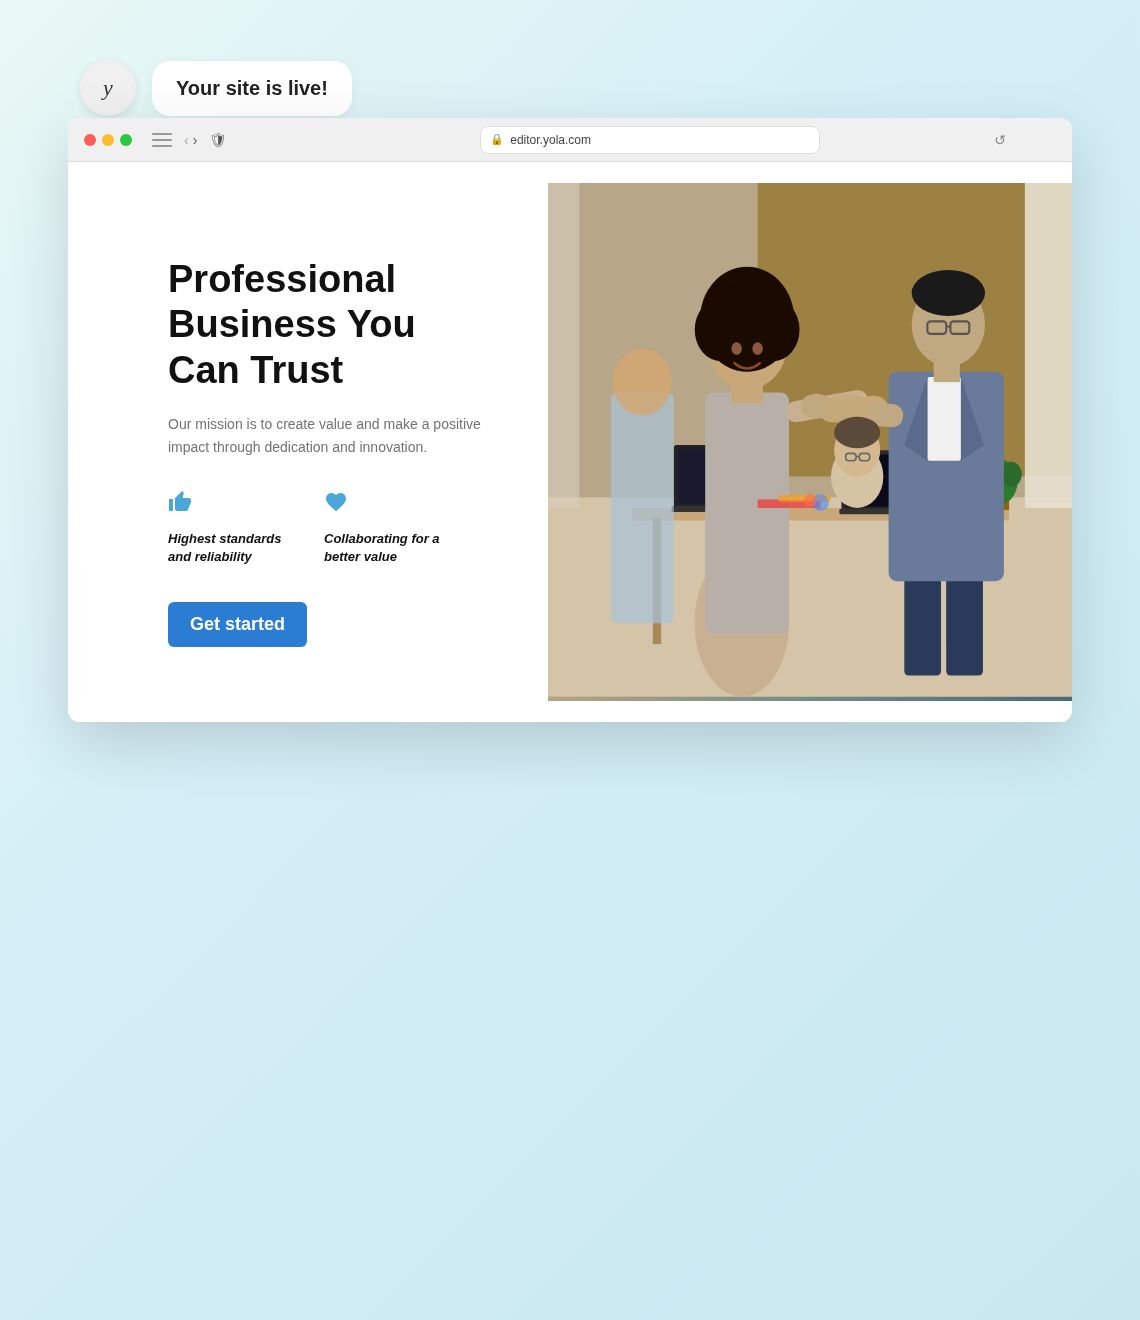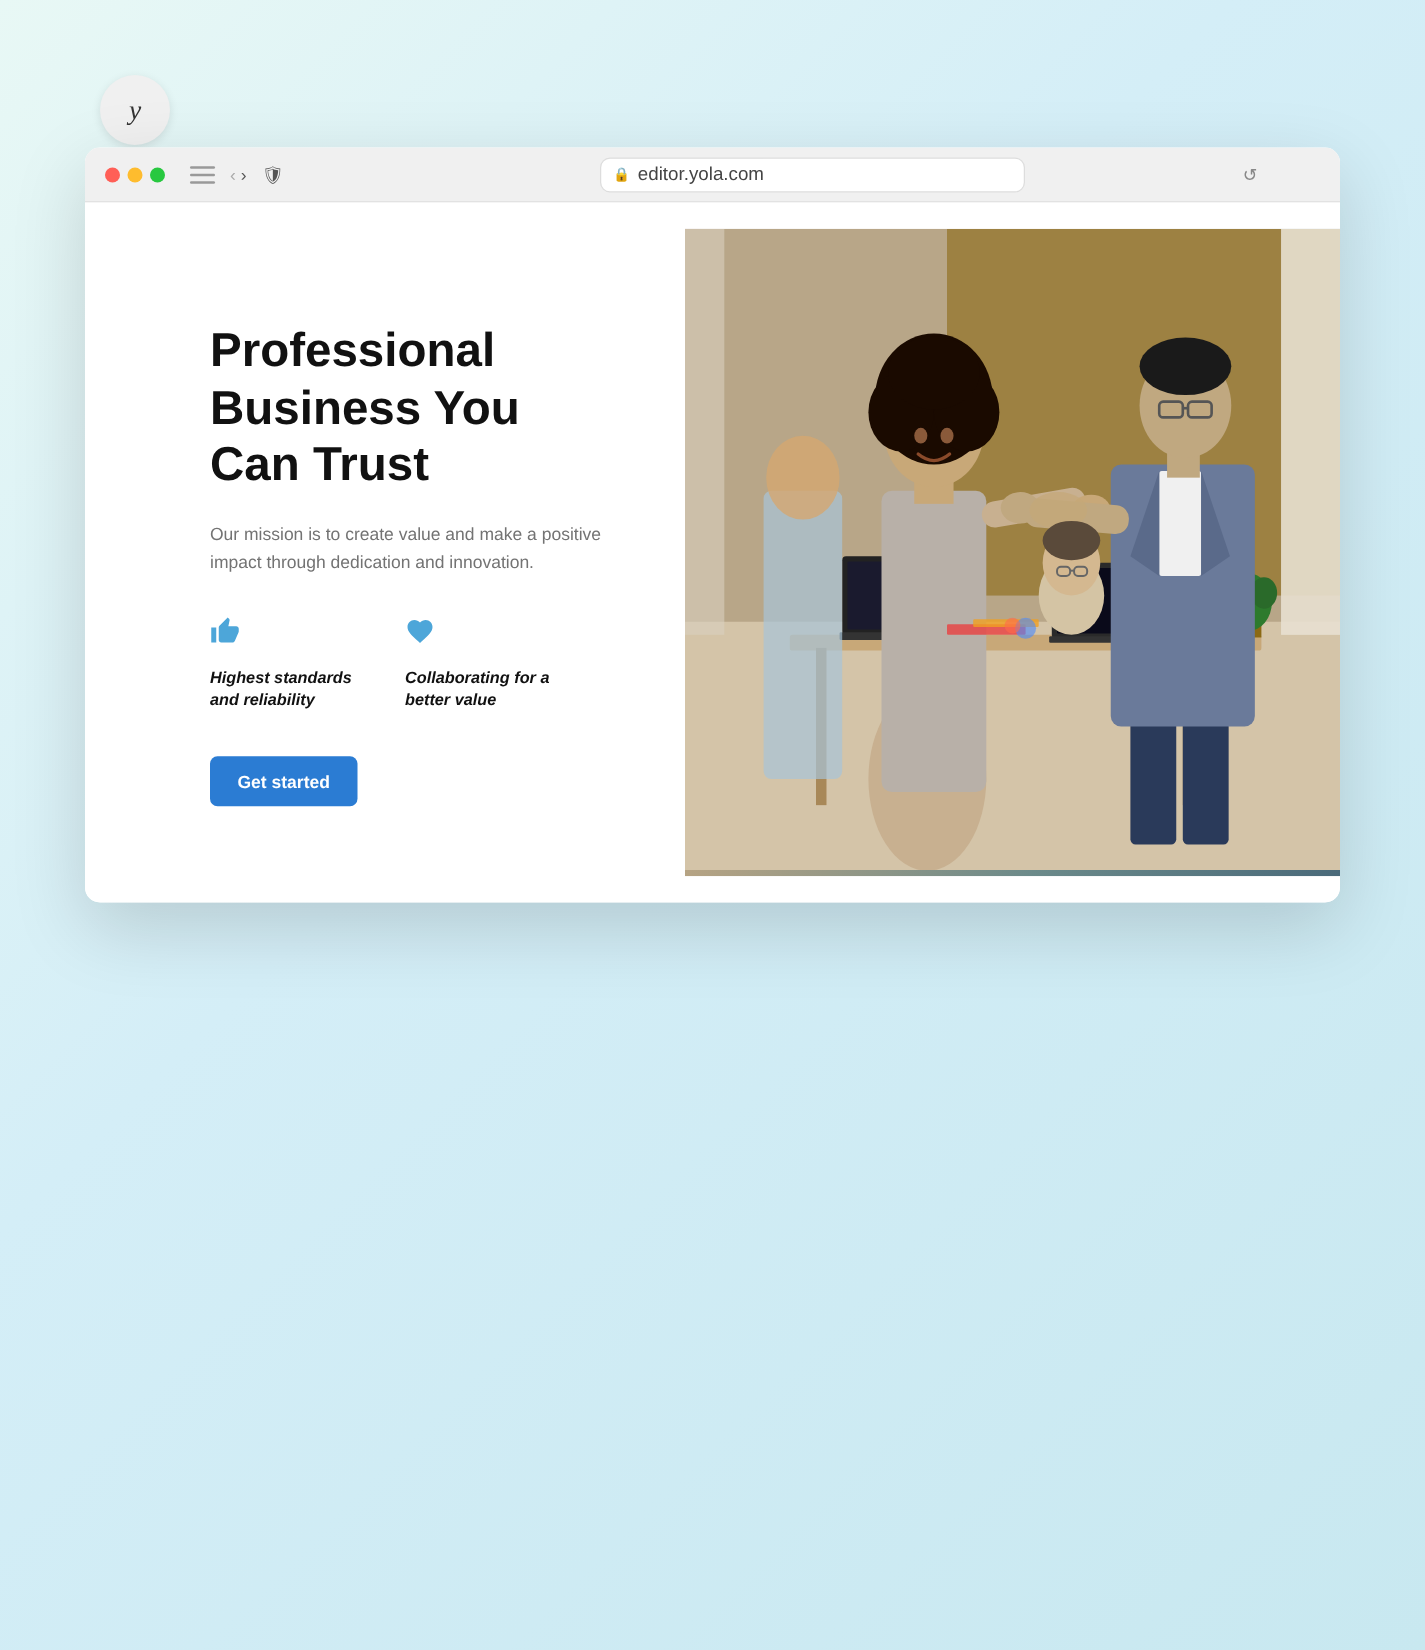--- a/index.html
+++ b/index.html
@@ -100,21 +100,21 @@
       padding: 0 10px;
       gap: 6px;
     }
 
     .lock-icon {
       color: #666;
       font-size: 11px;
     }
 
     .address-text {
-      font-size: 15px;
+      font-size: 12px;
       color: #444;
     }
 
     .refresh-icon {
       position: absolute;
       right: 50px;
       color: #888;
       font-size: 14px;
     }
 
@@ -181,21 +181,21 @@
       line-height: 1.4;
       max-width: 120px;
     }
 
     .cta-button {
       background: #2b7cd3;
       color: #fff;
       border: none;
       border-radius: 6px;
       padding: 12px 22px;
-      font-size: 14px;
+      font-size: 18px;
       font-weight: 600;
       cursor: pointer;
       width: fit-content;
     }
 
     .hero-right {
       flex: 1;
       position: relative;
       overflow: hidden;
     }
@@ -470,20 +470,21 @@
 
   </div>
 </div>
 
 <div class="chat-section">
 
   <div class="chat-bubble-system">
     <div class="yola-avatar">
       <span>y</span>
     </div>
+    <div class="system-message">Your site is live!</div>
   </div>
 
   <div class="chat-bubble-user">
     <div class="user-message">We've gained more clients since launching our Yola-built business website!</div>
     <div class="user-avatar">
       <svg viewBox="0 0 60 60" width="60" height="60">
         <circle cx="30" cy="30" r="30" fill="#c48a5a"></circle>
         <ellipse cx="30" cy="24" rx="12" ry="14" fill="#d4a070"></ellipse>
         <ellipse cx="30" cy="52" rx="20" ry="16" fill="#c48a5a"></ellipse>
 

